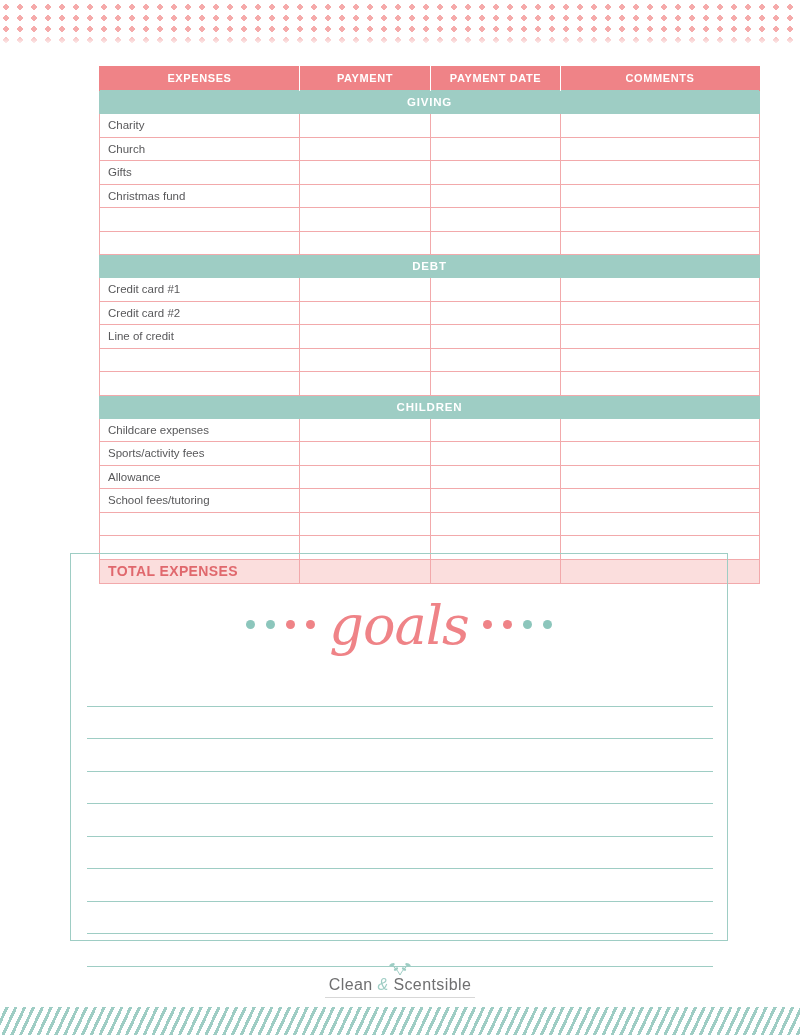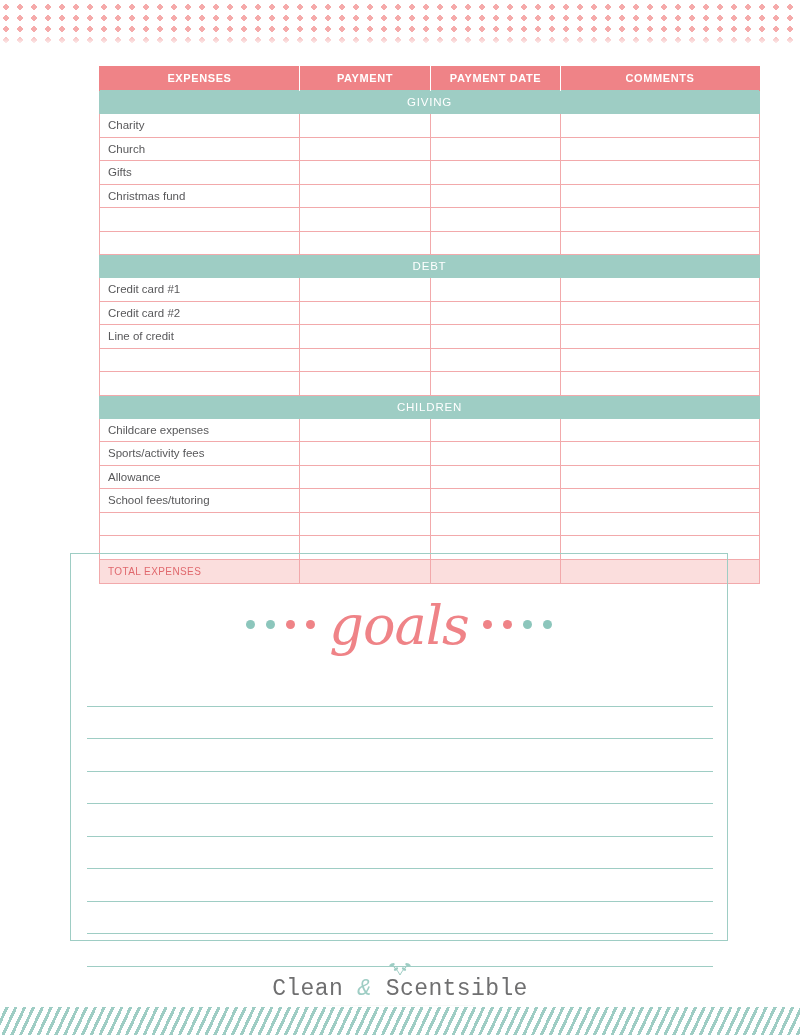--- a/index.html
+++ b/index.html
@@ -89,21 +89,21 @@
     text-align: center;
     border-right: 1px solid #ffffff;
     border-left: 1px solid #ef8387;
   }
   .budget th.head:last-child { border-right: 1px solid #ef8387; }
 
   .budget td.section {
     background: #9ecdc4;
     color: #ffffff;
     font-size: 11.5px;
-    font-weight: normal;
+    font-weight: bold;
     letter-spacing: 0.8px;
     text-align: center;
     height: 20px;
     border: 1px solid #9ecdc4;
   }
 
   .budget td.rowlabel {
     font-size: 11.5px;
     color: #58585a;
     padding-left: 8px;
@@ -116,22 +116,22 @@
     height: 20.5px;
   }
 
   .budget tr.total td {
     background: #fbdedd;
     border: 1px solid #f2a9ab;
     height: 21px;
   }
   .budget tr.total td.rowlabel {
     color: #e0686d;
-    font-size: 10px;
-    font-weight: normal;
+    font-size: 14px;
+    font-weight: bold;
     letter-spacing: 0.4px;
   }
 
   
   .goals-box {
     position: absolute;
     top: 553px;
     left: 70px;
     width: 658px;
     height: 388px;
@@ -197,22 +197,22 @@
     display: inline-block;
     position: relative;
   }
   .footer-sprig {
     font-size: 13px;
     color: #9ecdc4;
     line-height: 1;
     margin-bottom: -2px;
   }
   .footer-text {
-    font-family: Liberation Mono, monospace;
-    font-size: 23px;
+    font-family: Liberation Sans, sans-serif;
+    font-size: 16px;
     color: #6f6f70;
     letter-spacing: 0.4px;
   }
   .footer-amp {
     color: #9ecdc4;
     font-style: italic;
   }
   .footer-rule {
     width: 150px;
     height: 1px;

